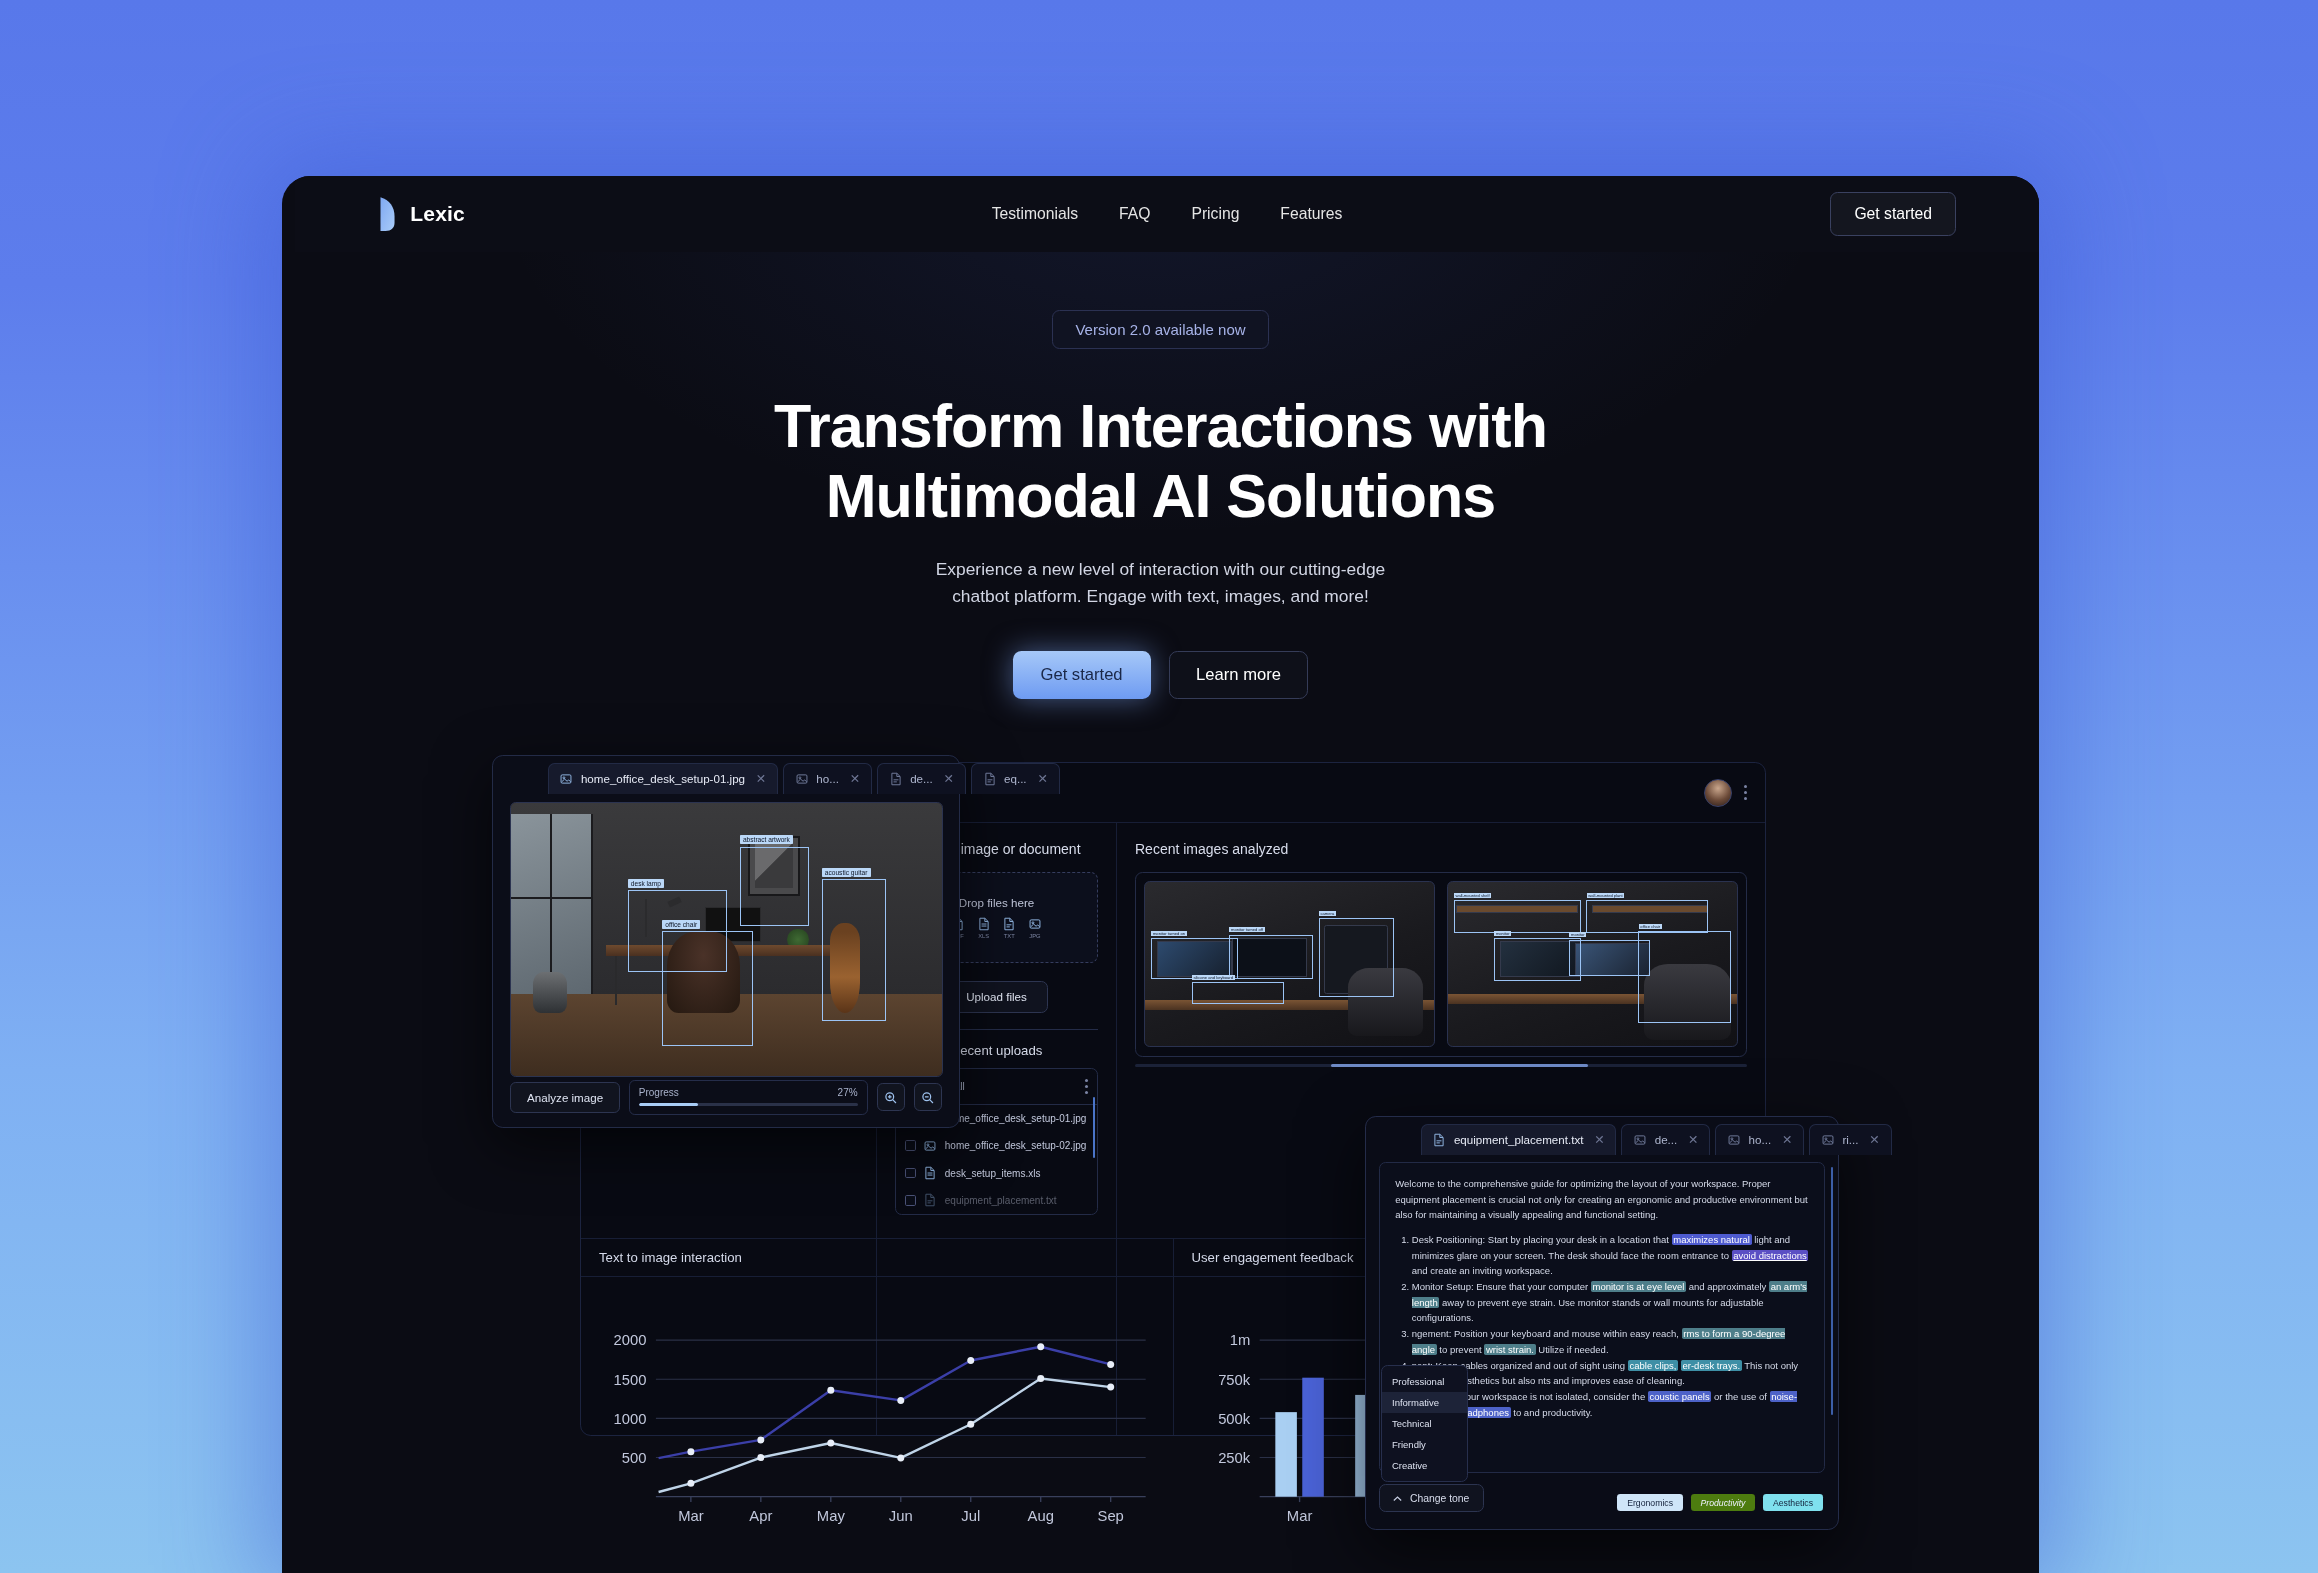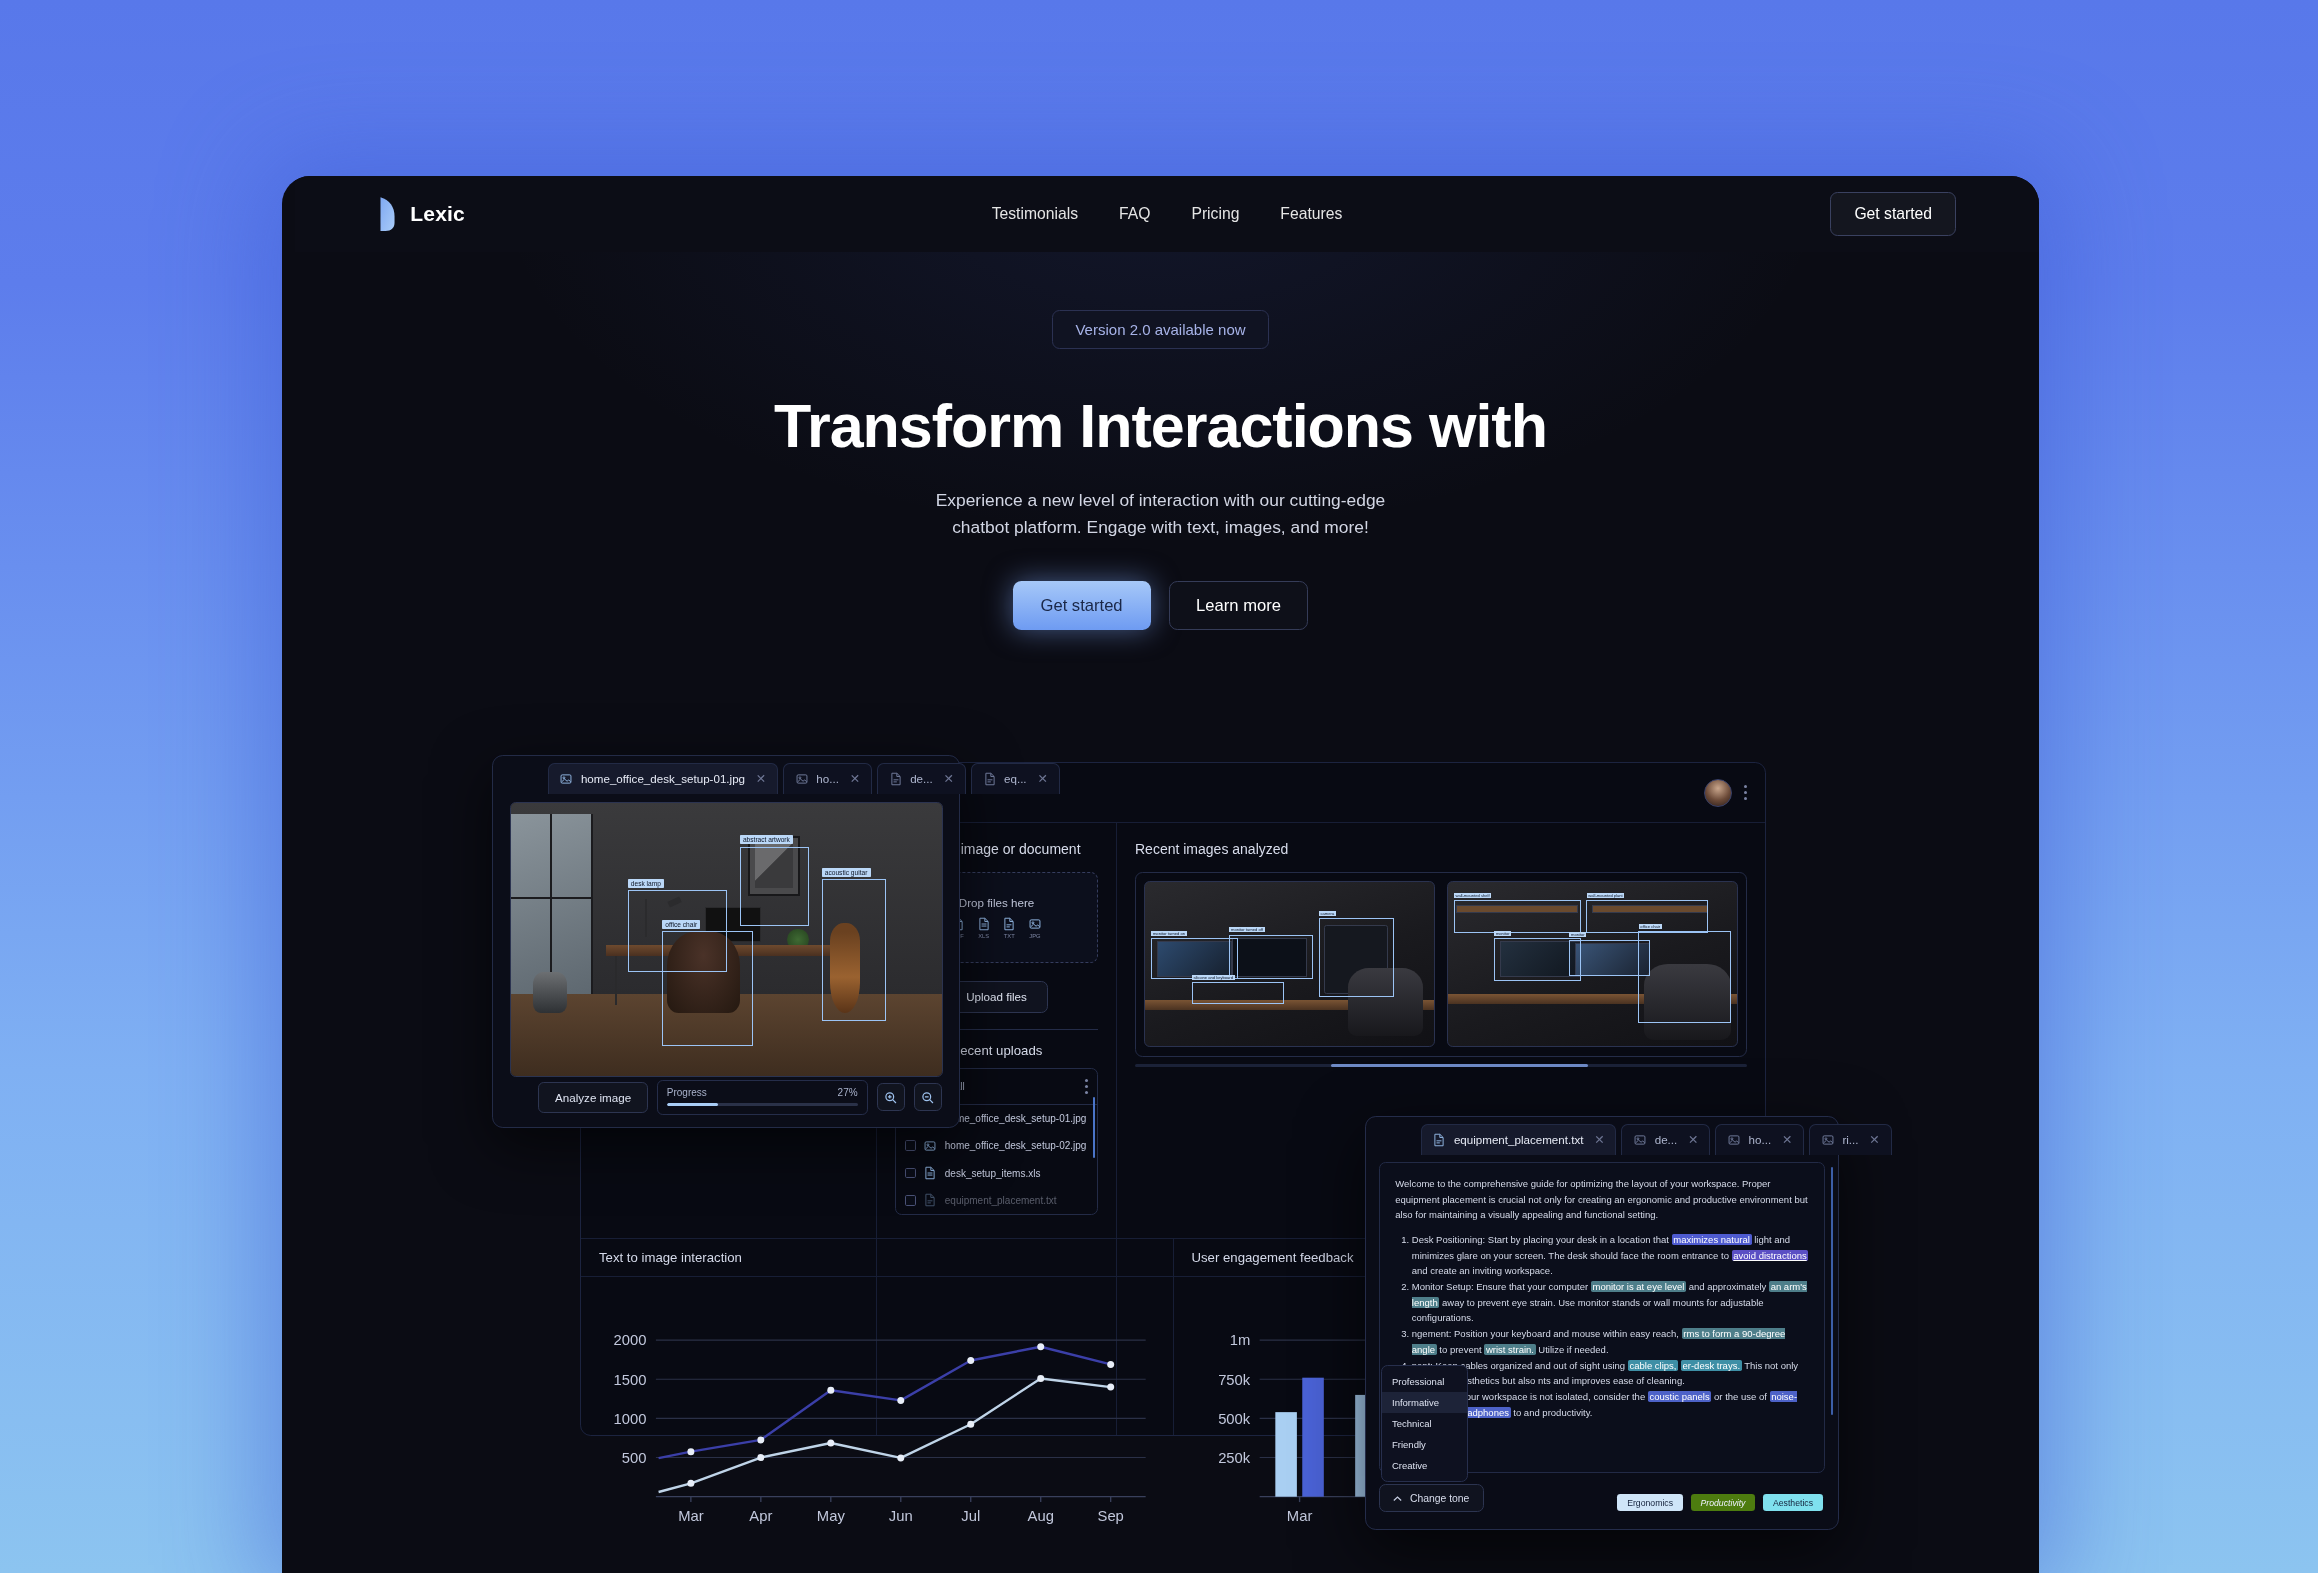--- a/index.html
+++ b/index.html
@@ -120,21 +120,21 @@
   .bag{ position:absolute; left:5%; top:62%; width:8%; height:15%;
     background:linear-gradient(180deg,#6C6F72,#2E3134); border-radius:30% 30% 22% 22%; }
 
   .det{ position:absolute; border:1.2px solid #9CC4F5; }
   .det-lbl{ position:absolute; top:-12.4px; left:-1.2px; background:#BBD8F8;
     color:#0D1525; font-size:6.6px; padding:0.8px 3.3px; white-space:nowrap; border-radius:0.8px; }
 
   .img-foot{ position:absolute; left:17.4px; bottom:12.4px; right:17.4px;
     display:flex; align-items:center; gap:9px; }
   .analyze-btn{ background:#11141F; border:0.8px solid #2D3551; color:#DFE4F2;
-    font-size:11.6px; padding:8.3px 15.7px; border-radius:5.8px; cursor:pointer; font-family:inherit;margin-left:28px; }
+    font-size:11.6px; padding:8.3px 15.7px; border-radius:5.8px; cursor:pointer; font-family:inherit; }
   .prog-wrap{ flex:1; border:0.8px solid #252D4A; border-radius:5.8px; padding:5.8px 9px 7.5px; }
   .prog-top{ display:flex; justify-content:space-between; color:#A9B2CB; font-size:10px; }
   .prog-track{ margin-top:5px; height:3.3px; background:#2A3148; border-radius:1.7px; overflow:hidden; }
   .prog-fill{ height:100%; background:#A8CCF5; border-radius:1.7px; }
   .zbtn{ width:28px; height:28px; border:0.8px solid #2D3551; border-radius:5.8px;
     background:#11141F; display:flex; align-items:center; justify-content:center; cursor:pointer; }
 
   
   #workspace{ left:580px; top:762px; width:1186px; height:674px;
     background:#080A13; border:0.8px solid #1C2440; border-radius:10.8px; z-index:3; }
@@ -263,20 +263,21 @@
       <a href="#">Pricing</a>
       <a href="#">Features</a>
     </div>
     <button class="nav-cta">Get started</button>
   </div>
 
   <div class="hero">
     <div class="badge">Version 2.0 available now</div>
     <h1>
       <span>Transform Interactions with</span><br>
+      <span>Multimodal AI Solutions</span>
     </h1>
     <p>
       <span>Experience a new level of interaction with our cutting-edge</span><br>
       <span>chatbot platform. Engage with text, images, and more!</span>
     </p>
     <div class="hero-btns">
       <button class="btn-primary">Get started</button>
       <button class="btn-ghost">Learn more</button>
     </div>
   </div>

